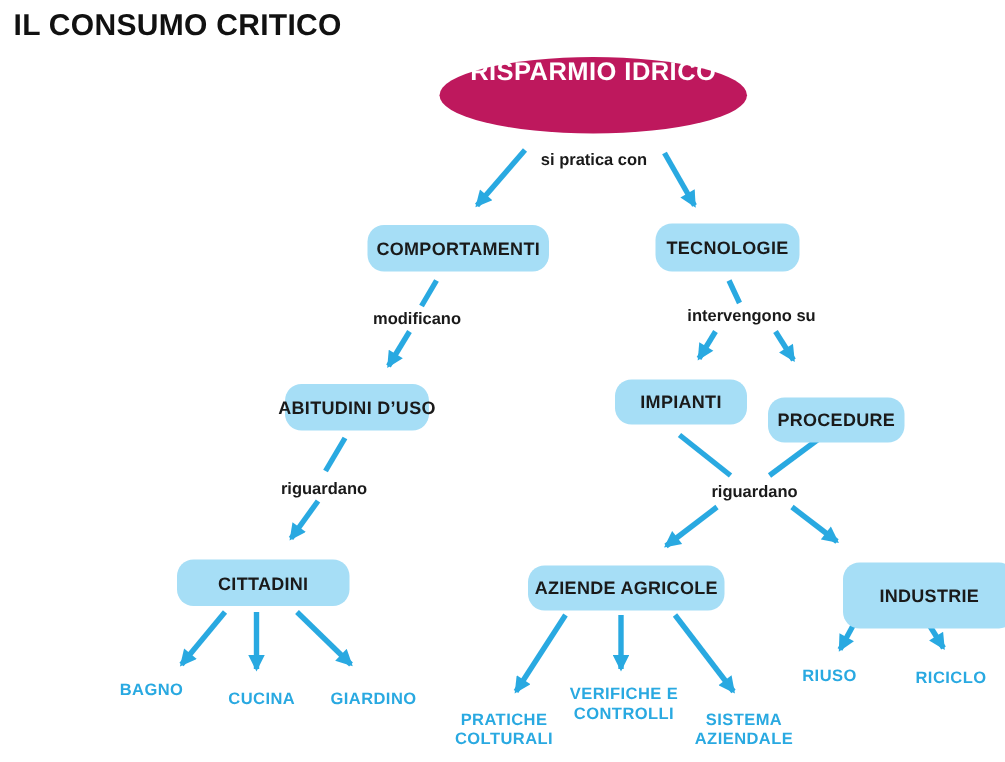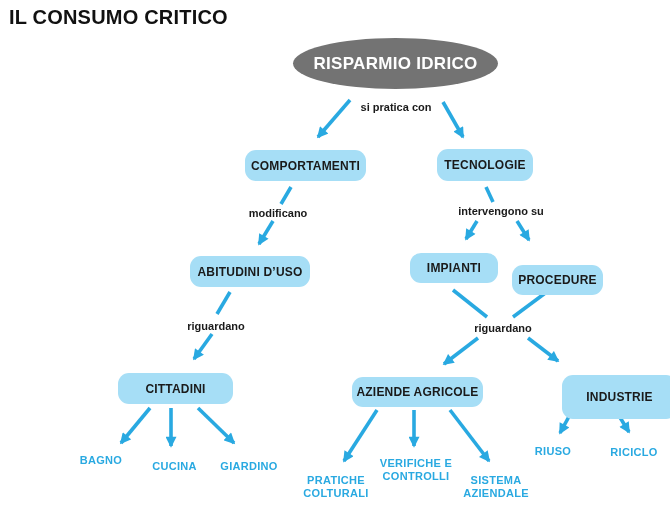--- a/index.html
+++ b/index.html
@@ -7,22 +7,22 @@
     position:relative;width:670px;height:508px;background:#ffffff;
     font-family:"Liberation Sans","DejaVu Sans",sans-serif;overflow:hidden;
   }
   .page-title{
     position:absolute;left:9px;top:6px;margin:0;
     font-size:20px;font-weight:bold;color:#111111;letter-spacing:0.2px;
   }
   .arrows{position:absolute;left:0;top:0;pointer-events:none;}
   .root-ellipse{
     position:absolute;left:293px;top:38px;width:205px;height:51px;
-    background:#737373;border-radius:50%;
-    display:flex;align-items:center;justify-content:center;
+    background:#be185d;border-radius:50%;
+    display:flex;justify-content:center;
     color:#ffffff;font-size:17px;font-weight:bold;letter-spacing:0.3px;
   }
   .node{
     position:absolute;background:#a6def6;border-radius:11px;
     display:flex;align-items:center;justify-content:center;
     color:#1a1a1a;font-size:12px;font-weight:bold;letter-spacing:0.2px;
     white-space:nowrap;
   }
   .edge-label{
     position:absolute;transform:translateX(-50%);
@@ -79,21 +79,21 @@
       <line x1="616" y1="411" x2="629" y2="432" marker-end="url(#ah)"></line>
     </g>
   </svg>
 
   <div class="root-ellipse">
     <span>RISPARMIO IDRICO</span>
   </div>
 
   <div class="node" style="left:245px;top:150px;width:121px;height:31px;">COMPORTAMENTI</div>
   <div class="node" style="left:437px;top:149px;width:96px;height:32px;">TECNOLOGIE</div>
-  <div class="node" style="left:190px;top:256px;width:120px;height:31px;">ABITUDINI D’USO</div>
+  <div class="node" style="left:190px;top:256px;width:96px;height:31px;">ABITUDINI D’USO</div>
   <div class="node" style="left:410px;top:253px;width:88px;height:30px;">IMPIANTI</div>
   <div class="node" style="left:512px;top:253px;width:91px;height:30px;margin-top:12px;">PROCEDURE</div>
   <div class="node" style="left:118px;top:373px;width:115px;height:31px;">CITTADINI</div>
   <div class="node" style="left:352px;top:377px;width:131px;height:30px;">AZIENDE AGRICOLE</div>
   <div class="node" style="left:537px;top:375px;width:115px;height:44px;margin-left:25px;">INDUSTRIE</div>
 
   <div class="edge-label" style="left:396px;top:101px;">si pratica con</div>
   <div class="edge-label" style="left:278px;top:207px;">modificano</div>
   <div class="edge-label" style="left:501px;top:205px;">intervengono su</div>
   <div class="edge-label" style="left:216px;top:320px;">riguardano</div>

